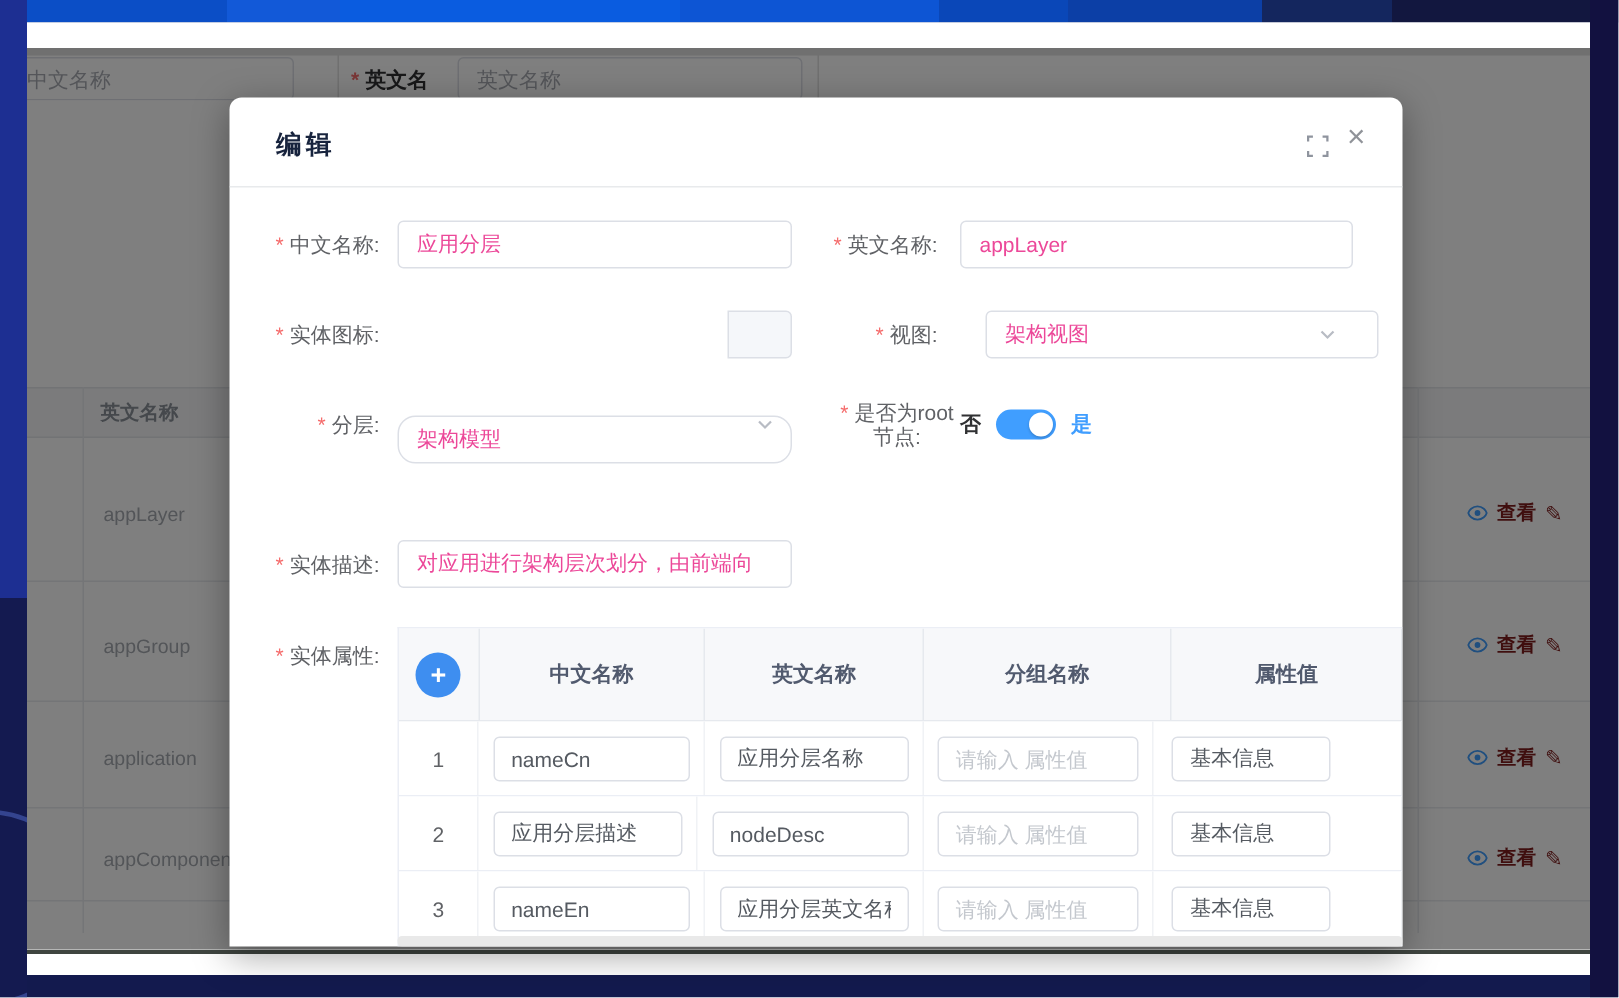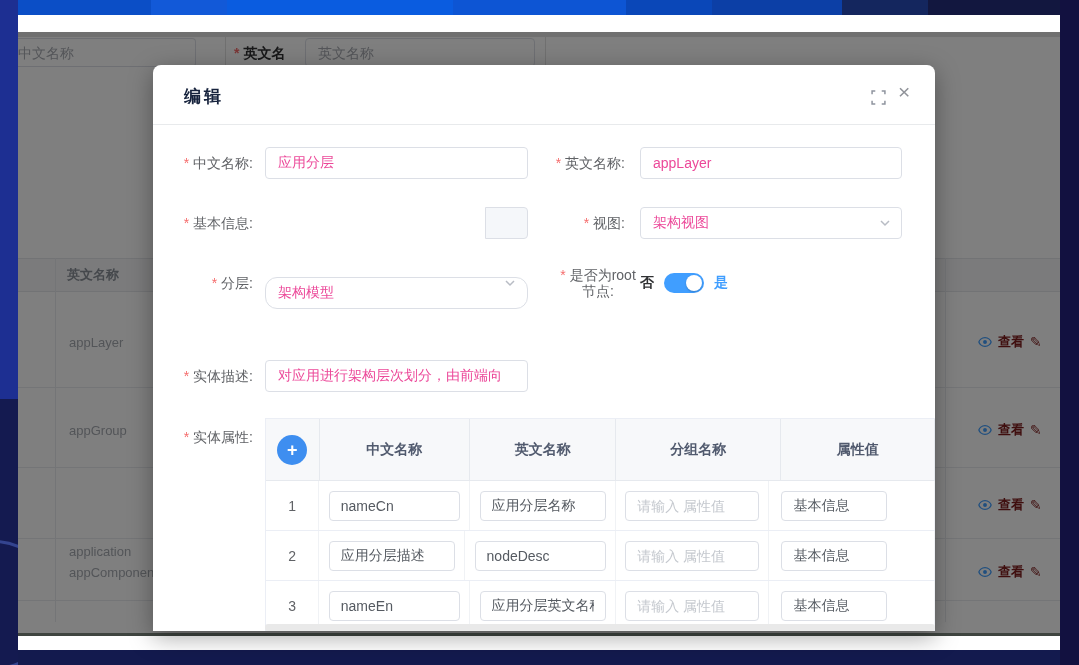--- a/index.html
+++ b/index.html
@@ -120,21 +120,21 @@
       <div class="bg-colline" style="left:37px;"></div>
       <div class="bg-colline" style="left:927px;"></div>
 
       <div class="bg-rowline" style="top:355px;"></div>
       <div class="bg-rowline" style="top:435px;"></div>
       <div class="bg-rowline" style="top:506px;"></div>
       <div class="bg-rowline" style="top:568px;"></div>
 
       <div class="bg-cell" style="top:303px;">appLayer</div>
       <div class="bg-cell" style="top:391px;">appGroup</div>
-      <div class="bg-cell" style="top:466px;margin-top:46px;">application</div>
+      <div class="bg-cell" style="top:466px;">application</div>
       <div class="bg-cell" style="top:533px;">appComponent</div>
 
       <div class="bg-actions" style="top:300px;">
         <svg width="14" height="14" viewBox="0 0 16 16">
             <path d="M8 3 C4 3 1.5 6 1 8 C1.5 10 4 13 8 13 C12 13 14.5 10 15 8 C14.5 6 12 3 8 3 Z" fill="none" stroke="#409eff" stroke-width="1.4"></path>
             <circle cx="8" cy="8" r="2.2" fill="#409eff"></circle>
           </svg>
         <span class="view-txt">查看</span>
         <span class="pencil">✎</span>
       </div>
@@ -187,27 +187,27 @@
     <div class="m-label m-label-l" style="top:82px;">
       <span class="req">*</span><span>中文名称:</span>
     </div>
     <input class="m-input w-left" style="top: 82px;" readonly="" value="应用分层">
     <div class="m-label m-label-r" style="top:82px;">
       <span class="req">*</span><span>英文名称:</span>
     </div>
     <input class="m-input w-right" style="top: 82px;" readonly="" value="appLayer">
 
     <div class="m-label m-label-l" style="top:142px;">
-      <span class="req">*</span><span>基本信息:</span>
+      <span class="req">*</span><span>实体图标:</span>
     </div>
     <div class="icon-suffix" style="top:142px;"></div>
     <div class="m-label m-label-r" style="top:142px;">
       <span class="req">*</span><span>视图:</span>
     </div>
-    <input class="m-input w-right" style="top: 142px;" readonly="" value="架构视图">
+    <input class="m-input w-right" style="top: 142px; margin-left: 17px;" readonly="" value="架构视图">
     <svg class="chevron" style="left:725px; top:151px;" viewBox="0 0 14 14">
       <path d="M3 5 L7 9 L11 5" fill="none" stroke="#b8bcc4" stroke-width="1.5"></path>
       </svg>
 
     <div class="m-label m-label-l" style="top:202px;">
       <span class="req">*</span><span>分层:</span>
     </div>
     <input class="m-input w-left" style="top: 212px; border-radius: 12px;" readonly="" value="架构模型">
     <svg class="chevron" style="left:350px; top:211px;" viewBox="0 0 14 14">
       <path d="M3 5 L7 9 L11 5" fill="none" stroke="#b8bcc4" stroke-width="1.5"></path>

